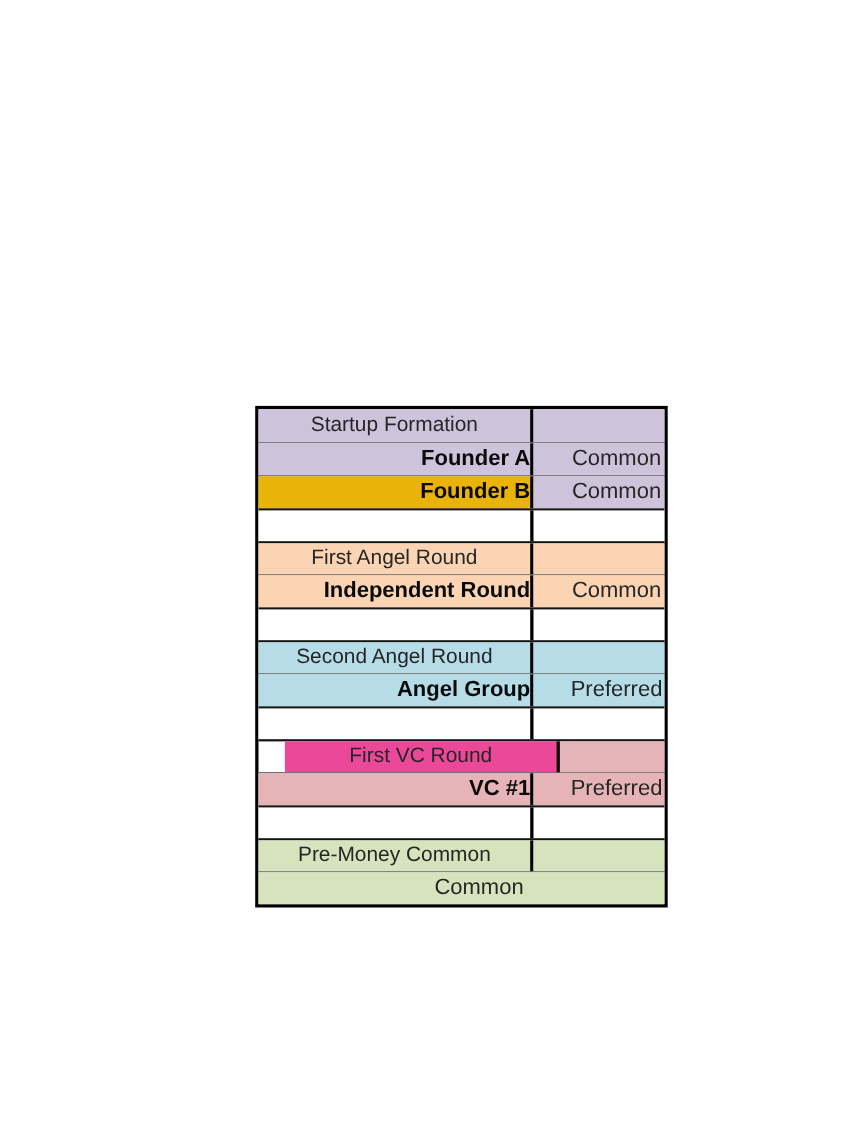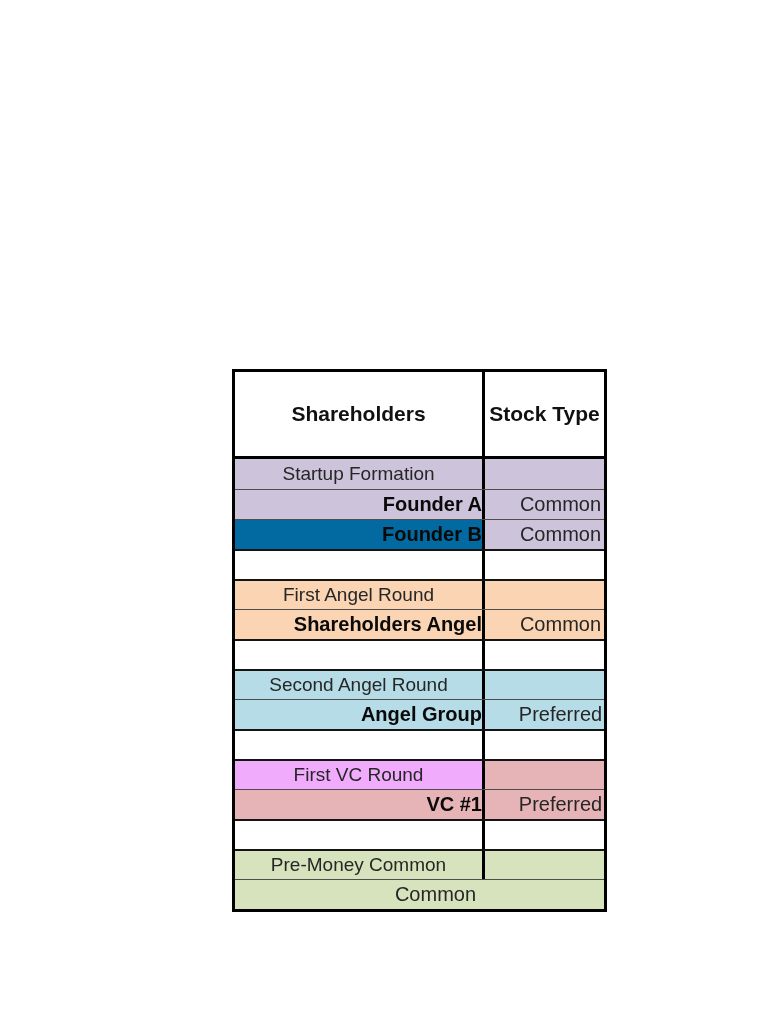--- a/index.html
+++ b/index.html
@@ -80,64 +80,56 @@
     color: #262626;
     margin-left: 32px;
   }
   .spacer-row { background: #ffffff; }
 </style>
 </head>
 <body>
 
 <div class="page">
   <div class="cap-table">
-    <div class="row header-row">
-      <div class="c1">
-        <span>Shareholders</span>
-      </div>
-      <div class="c2">
-        <span>Stock Type</span>
-      </div>
-    </div>
     <div id="table-body">
         <div class="row ">
           <div class="c1" style="background: rgb(205, 196, 220);">
             <span class="sec-label">Startup Formation</span>
           </div>
           <div class="c2" style="background: rgb(205, 196, 220);"></div>
         </div>
         <div class="row sep-inner">
           <div class="c1" style="background: rgb(205, 196, 220);">
             <span class="name-label">Founder A</span>
           </div>
           <div class="c2" style="background: rgb(205, 196, 220);">
             <span class="stock-label">Common</span>
           </div>
         </div>
         <div class="row sep-inner">
-          <div class="c1" style="background: #0369a1;">
+          <div class="c1" style="background: #eab308;">
             <span class="name-label">Founder B</span>
           </div>
           <div class="c2" style="background: rgb(205, 196, 220);">
             <span class="stock-label">Common</span>
           </div>
         </div>
         <div class="row spacer-row sep-section">
           <div class="c1"></div>
           <div class="c2"></div>
         </div>
         <div class="row sep-section">
           <div class="c1" style="background: rgb(250, 212, 179);">
             <span class="sec-label">First Angel Round</span>
           </div>
           <div class="c2" style="background: rgb(250, 212, 179);"></div>
         </div>
         <div class="row sep-inner">
           <div class="c1" style="background: rgb(250, 212, 179);">
-            <span class="name-label">Shareholders Angel</span>
+            <span class="name-label">Independent Round</span>
           </div>
           <div class="c2" style="background: rgb(250, 212, 179);">
             <span class="stock-label">Common</span>
           </div>
         </div>
         <div class="row spacer-row sep-section">
           <div class="c1"></div>
           <div class="c2"></div>
         </div>
         <div class="row sep-section">
@@ -152,21 +144,21 @@
           </div>
           <div class="c2" style="background: rgb(181, 220, 231);">
             <span class="stock-label">Preferred</span>
           </div>
         </div>
         <div class="row spacer-row sep-section">
           <div class="c1"></div>
           <div class="c2"></div>
         </div>
         <div class="row sep-section">
-          <div class="c1" style="background: #f0abfc;">
+          <div class="c1" style="background: #ec4899; margin-left: 24px;">
             <span class="sec-label">First VC Round</span>
           </div>
           <div class="c2" style="background: rgb(230, 179, 183);"></div>
         </div>
         <div class="row sep-inner">
           <div class="c1" style="background: rgb(230, 179, 183);">
             <span class="name-label">VC #1</span>
           </div>
           <div class="c2" style="background: rgb(230, 179, 183);">
             <span class="stock-label">Preferred</span>

